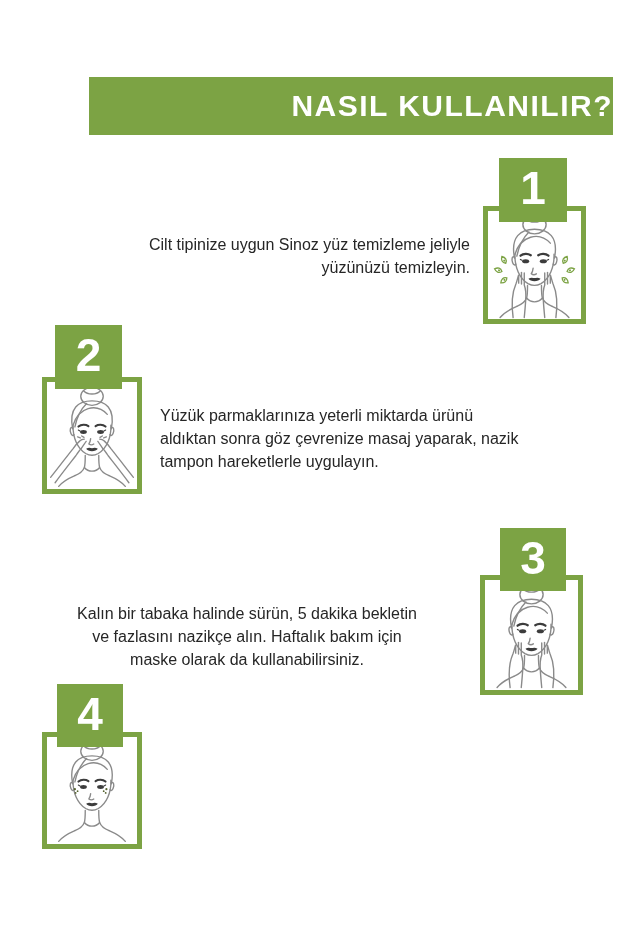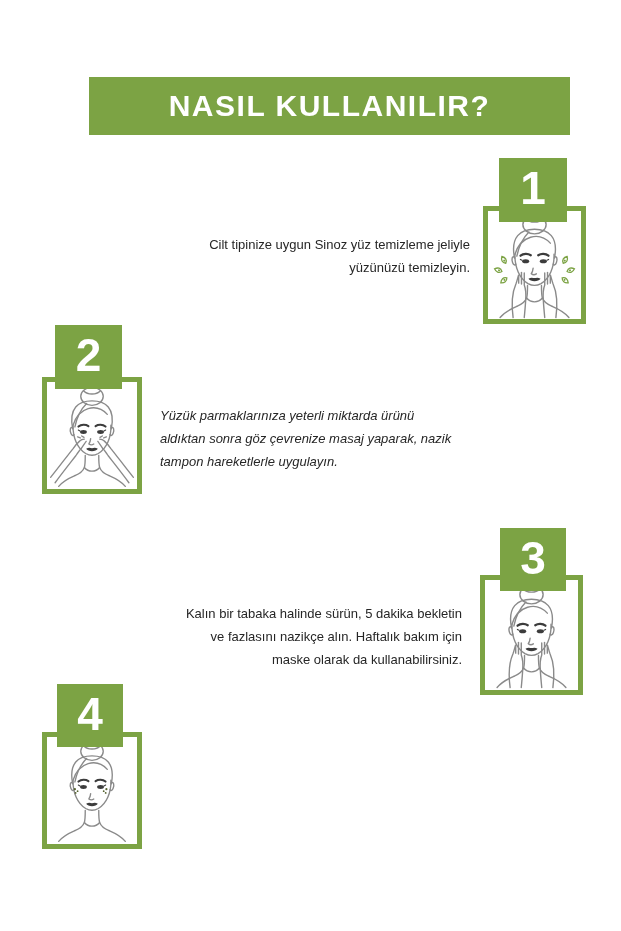--- a/index.html
+++ b/index.html
@@ -5,22 +5,22 @@
   :root { --green:#7ca344; --ink:#262626; --line:#8a8a8a; --feat:#3c3c3c; }
   * { box-sizing:border-box; }
   html,body { margin:0; padding:0; }
   body {
     width:621px; height:931px; background:#ffffff; position:relative;
     font-family:"Liberation Sans", sans-serif; overflow:hidden;
   }
   .canvas { position:absolute; inset:0; }
 
   .header {
-    position:absolute; left:89px; top:77px; width:481px; height:58px;
-    background:var(--green); display:flex; align-items:center; justify-content:center;
+    position:absolute; left:89px; top:77px; width:524px; height:58px;
+    background:var(--green); display:flex; align-items:center; justify-content:flex-end;
   }
   .header h1 {
     margin:0; color:#ffffff; font-size:30px; font-weight:800; letter-spacing:1.5px;
   }
 
   .figure { position:absolute; }
   .numtab {
     position:absolute; background:var(--green); color:#ffffff; z-index:2;
     font-size:46px; font-weight:800; display:flex; align-items:center; justify-content:center;
     padding-bottom:4px;
@@ -42,26 +42,26 @@
   
   .fig3 { left:480px; top:528px; width:103px; height:167px; }
   .fig3 .numtab { left:20px; top:0; width:66px; height:63px; }
   .fig3 .frame  { left:0; top:47px; width:103px; height:120px; }
   
   .fig4 { left:42px; top:684px; width:100px; height:165px; }
   .fig4 .numtab { left:15px; top:0; width:66px; height:63px; }
   .fig4 .frame  { left:0; top:48px; width:100px; height:117px; }
 
   .steptext {
-    position:absolute; color:var(--ink); font-size:13px; line-height:23px;
+    position:absolute; color:var(--ink); font-size:16px; line-height:23px;
     font-weight:500; white-space:pre-line;
   }
   .t1 { right:151px; top:233px; width:420px; text-align:right; }
-  .t2 { left:160px;  top:404px; width:440px; text-align:left;font-style:italic; }
-  .t3 { right:159px; top:602px; width:430px; text-align:right; }
+  .t2 { left:160px;  top:404px; width:440px; text-align:left; }
+  .t3 { right:159px; top:602px; width:430px; text-align:center; }
   .t4 { left:162px;  top:772px; width:420px; text-align:left; }
 
   .defs-holder { position:absolute; width:0; height:0; overflow:hidden; }
 </style>
 </head>
 <body>
 
 <svg class="defs-holder" aria-hidden="true">
   <defs>
     <g id="face-base" fill="none" stroke="#8a8a8a" stroke-width="1.5" stroke-linecap="round" stroke-linejoin="round">

